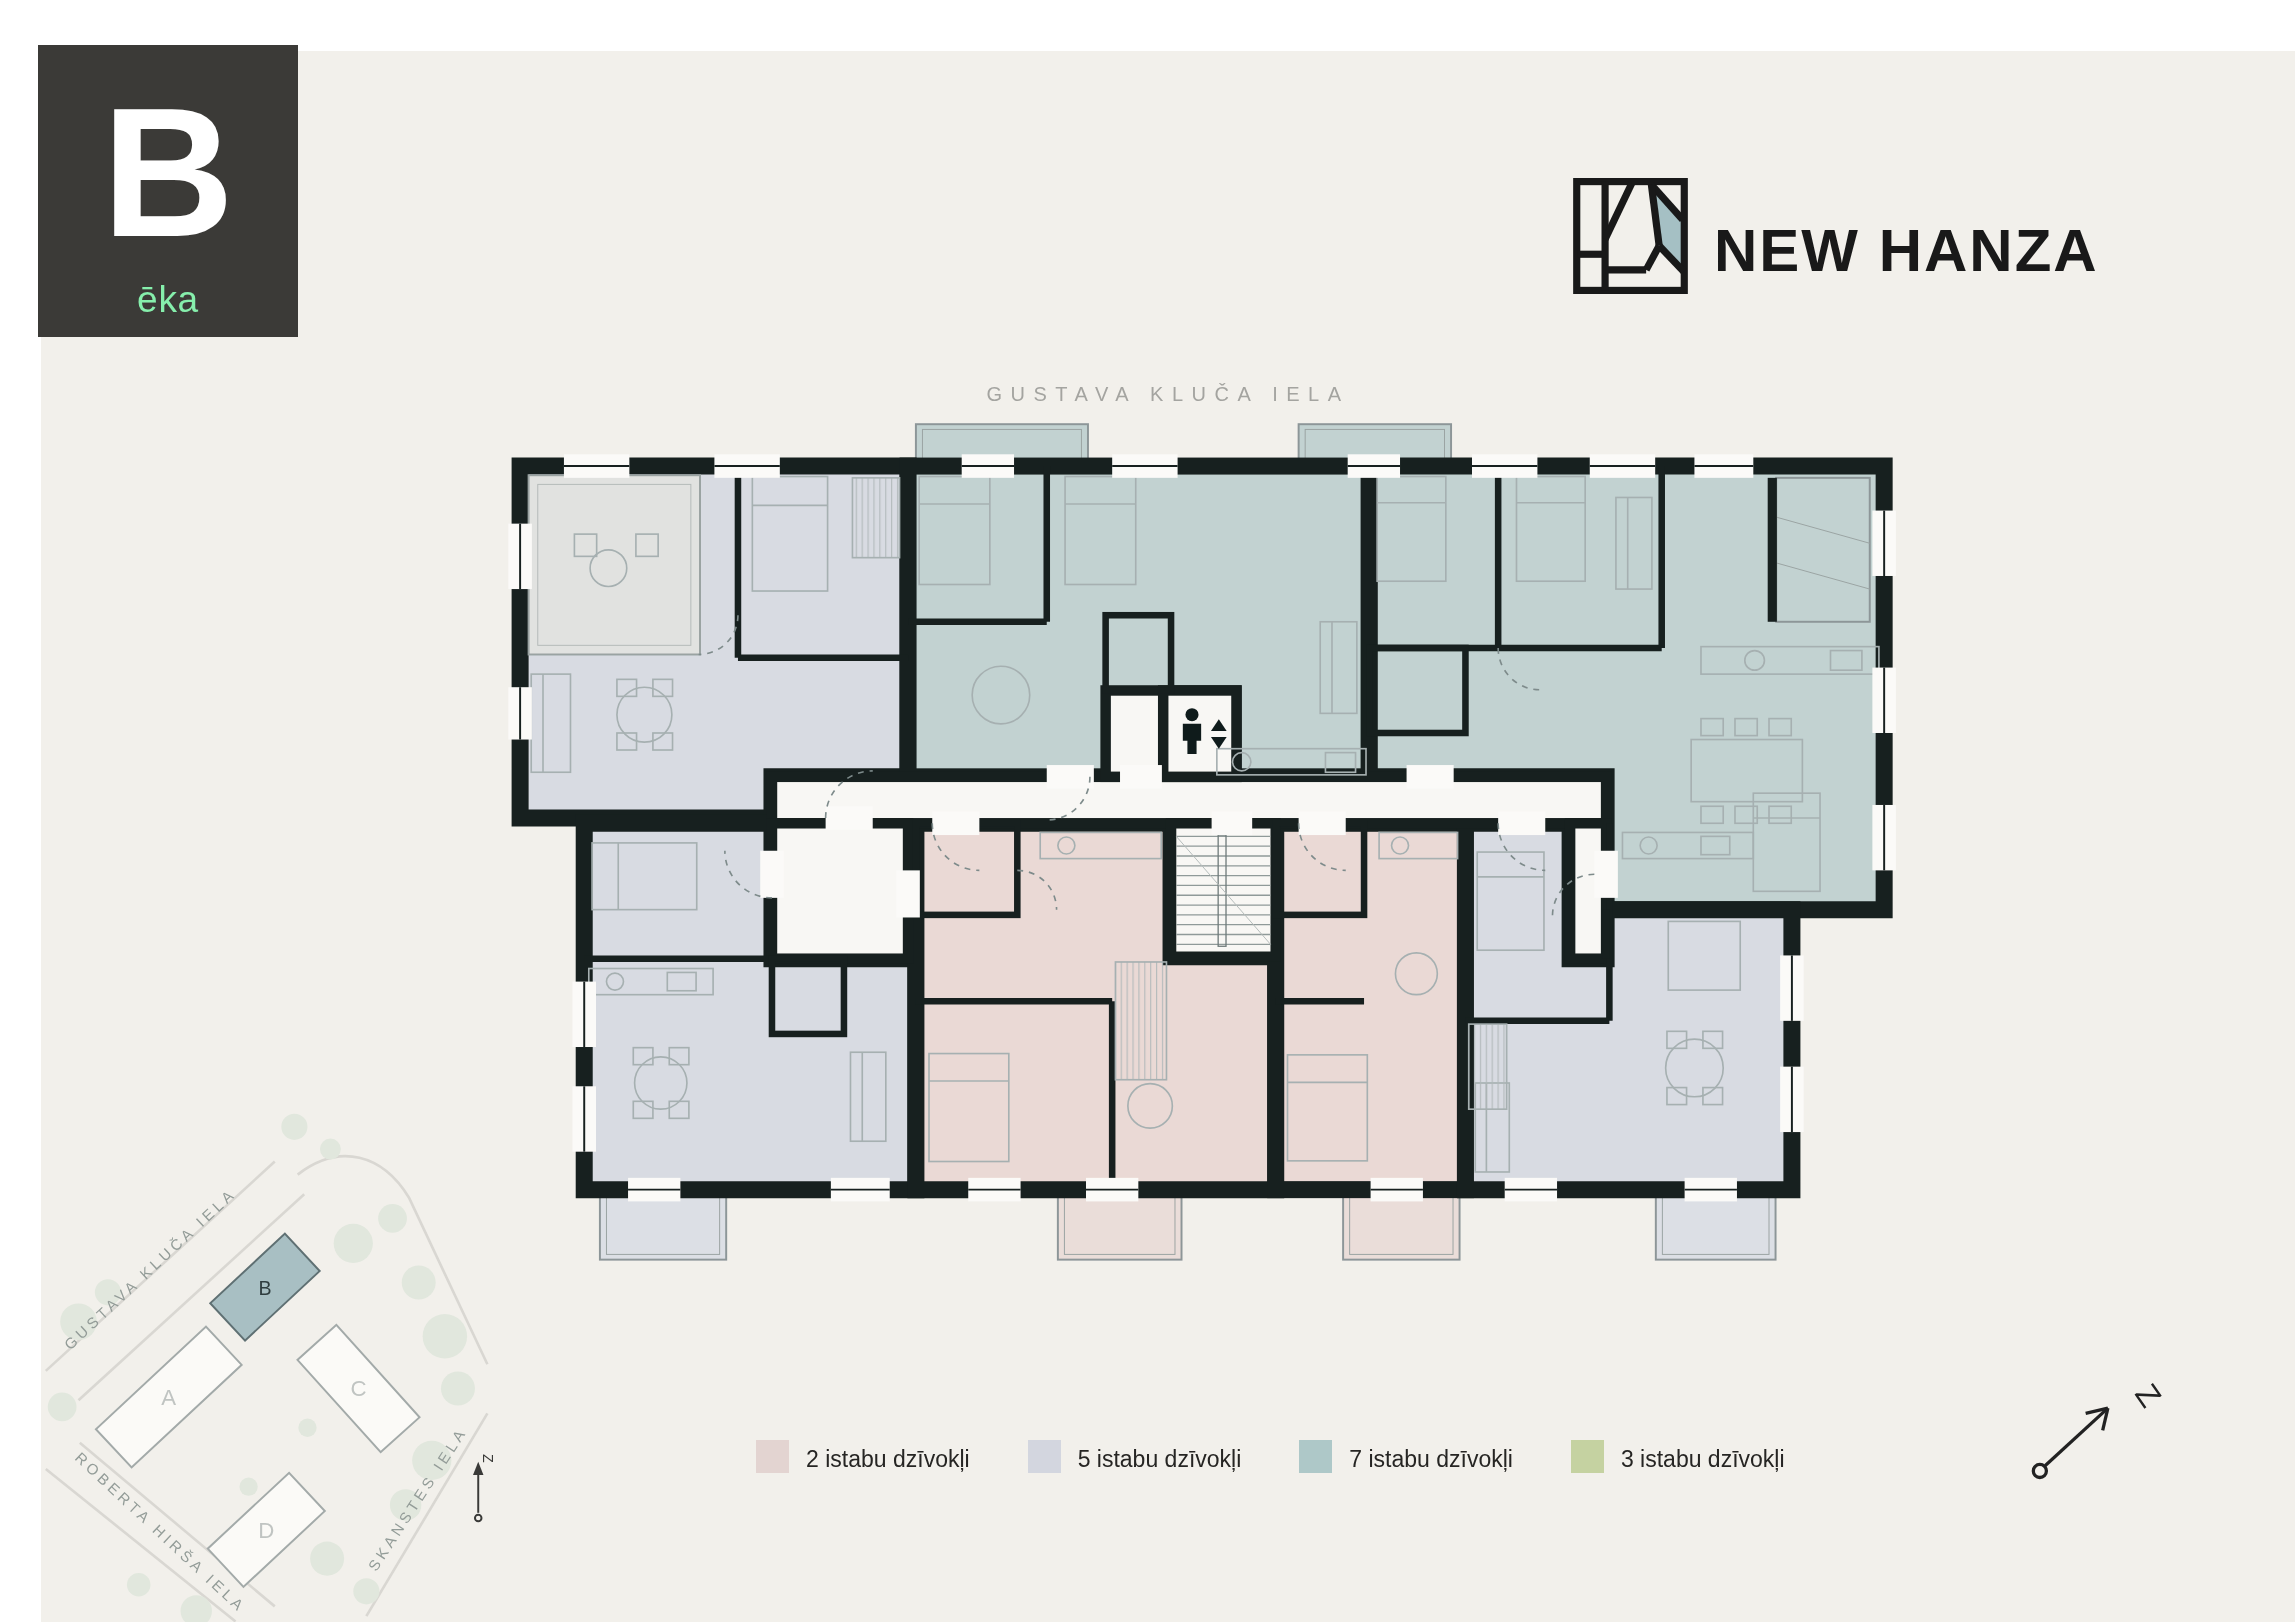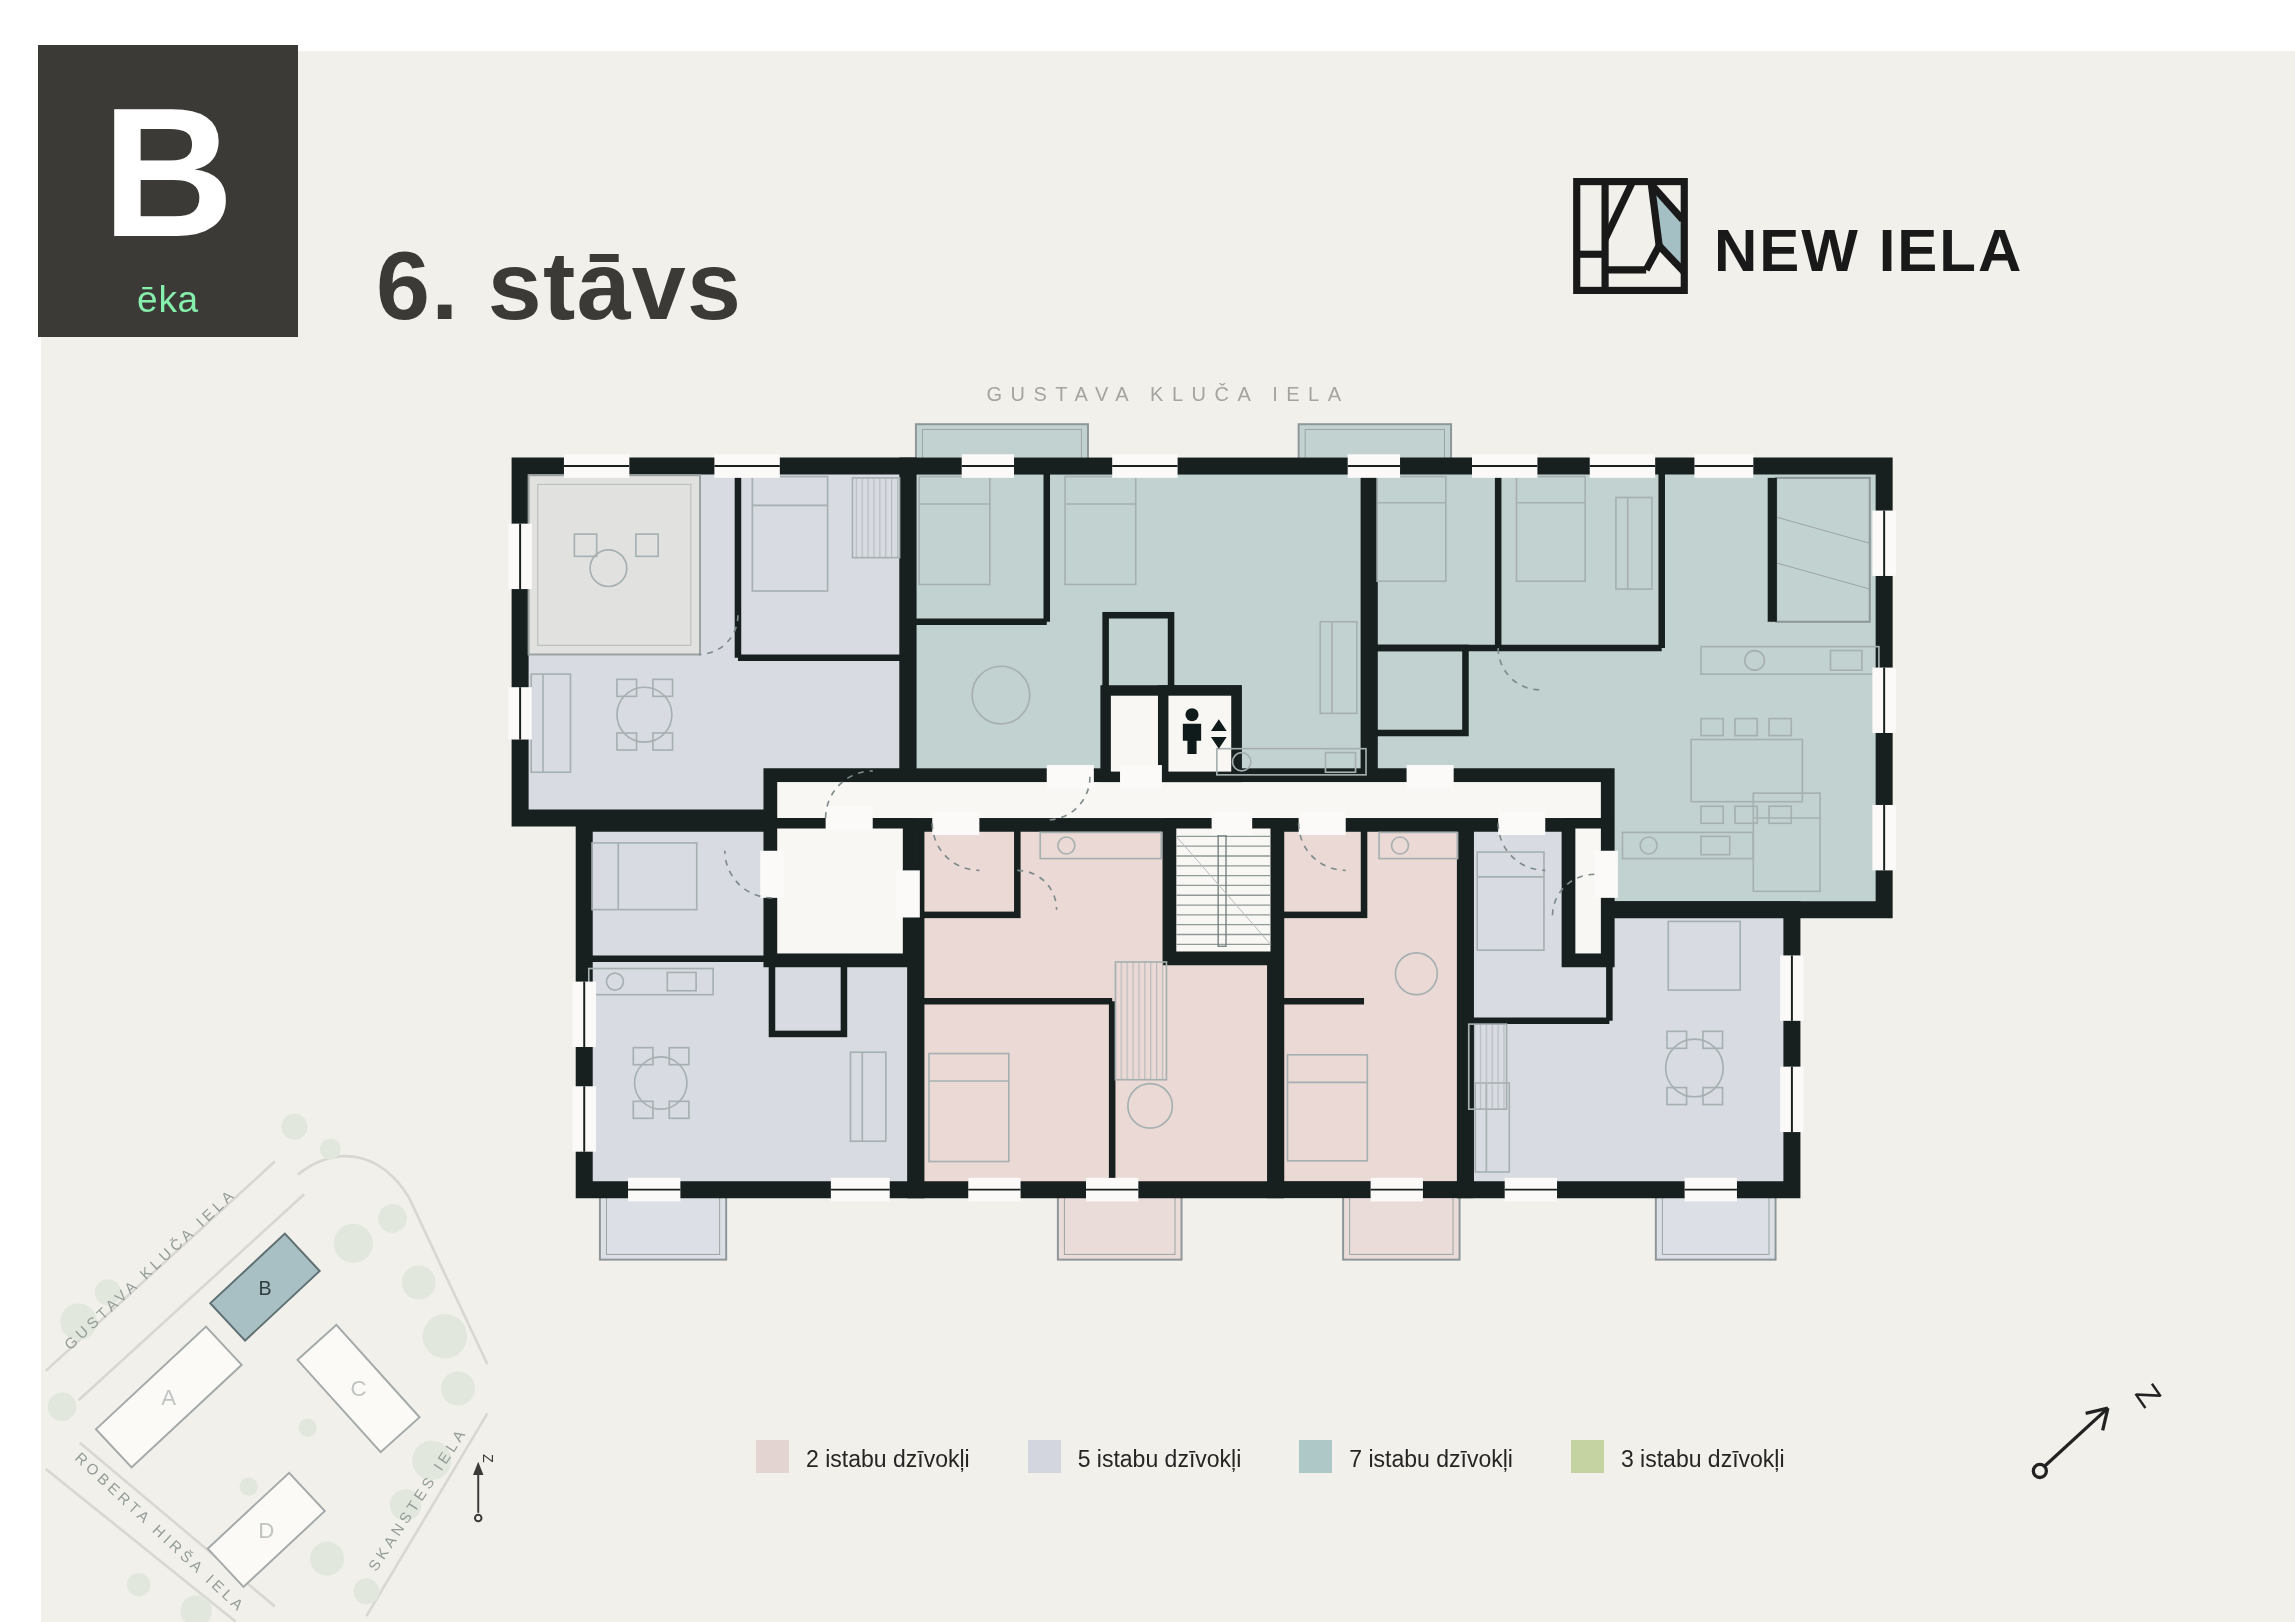--- a/index.html
+++ b/index.html
@@ -31,37 +31,36 @@
 
 <div class="page">
 
   <div class="panel"></div>
 
   <div class="badge">
     <div class="badge-letter">B</div>
     <div class="badge-sub">ēka</div>
   </div>
 
-  <div class="floor-title">6. stāvs</div>
 
   <svg class="brand" width="115" height="116" viewBox="0 0 176 178">
     <polygon points="120,14 168,66 168,142 132,104" fill="#a5c0c4"></polygon>
     <g stroke="#191919" stroke-width="11" fill="none">
       <rect x="5.5" y="5.5" width="165" height="167"></rect>
       <line x1="49" y1="6" x2="49" y2="172"></line>
       <line x1="6" y1="117" x2="49" y2="117"></line>
       <line x1="90" y1="8" x2="49" y2="94"></line>
       <line x1="120" y1="10" x2="168" y2="64"></line>
       <line x1="120" y1="10" x2="132" y2="104"></line>
       <line x1="132" y1="104" x2="170" y2="144"></line>
       <line x1="49" y1="141" x2="112" y2="141"></line>
       <line x1="112" y1="141" x2="132" y2="104"></line>
     </g>
   </svg>
-  <div class="brand-name">NEW IELA</div>
+  <div class="brand-name">NEW HANZA</div>
 
   <div class="street-top">GUSTAVA KLUČA IELA</div>
 
   <svg class="plan-svg" width="2295" height="1623" viewBox="0 0 3508 2480">
     <defs>
       <pattern id="hatchV" width="9" height="9" patternUnits="userSpaceOnUse">
         <line x1="4" y1="0" x2="4" y2="9" stroke="#b0b8b9" stroke-width="1.6"></line>
       </pattern>
     </defs>
 

